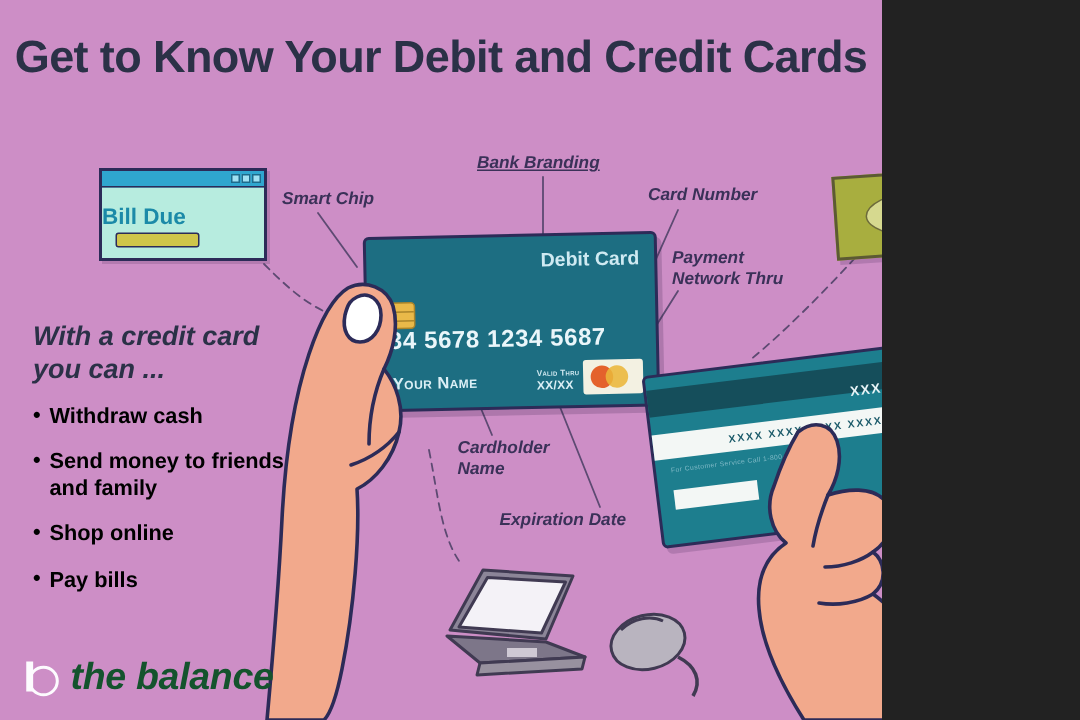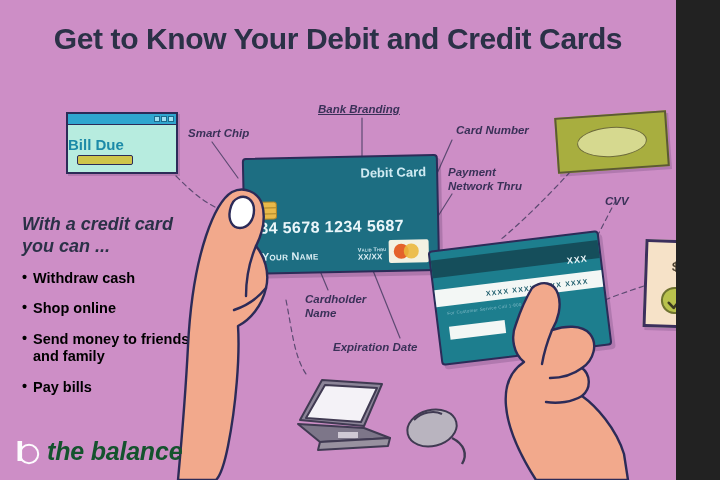--- a/index.html
+++ b/index.html
@@ -2,21 +2,21 @@
 <html><head>
 <meta charset="utf-8">
 <style>
   html, body {
     margin: 0;
     padding: 0;
     background: #222;
   }
   .stage {
     position: relative;
-    width: 676px;
+    width: 588px;
     height: 480px;
     overflow: hidden;
     background: #cd8ec6;
     font-family: "Liberation Sans", sans-serif;
     user-select: none;
   }
   .stage * { box-sizing: border-box; }
 
   
   .title {
@@ -122,21 +122,21 @@
     position: absolute;
     font-size: 11.5px;
     font-style: italic;
     font-weight: bold;
     color: #3a3158;
     line-height: 1.18;
     white-space: pre-line;
   }
   .lbl-smart-chip   { left: 188px; top: 127px; }
   .lbl-bank-brand   { left: 318px; top: 103px; text-decoration: underline; }
-  .lbl-card-number  { left: 456px; top: 124px; }
+  .lbl-card-number  { left: 432px; top: 124px; }
   .lbl-payment-net  { left: 448px; top: 166px; }
   .lbl-cvv          { left: 605px; top: 195px; }
   .lbl-cardholder   { left: 305px; top: 293px; }
   .lbl-expiration   { left: 333px; top: 341px; }
 
   
   .leaders {
     position: absolute;
     left: 0; top: 0;
     width: 720px; height: 480px;
@@ -437,22 +437,22 @@
     </div>
     <div class="billwin-body">
       <div class="billwin-text">Bill Due</div>
       <div class="billwin-btn"></div>
     </div>
   </div>
 
   <div class="lead">With a credit card you can ...</div>
   <ul class="bullets">
     <li>Withdraw cash</li>
+    <li>Send money to friends and family</li>
     <li>Shop online</li>
-    <li>Send money to friends and family</li>
     <li>Pay bills</li>
   </ul>
 
   <div class="lbl lbl-smart-chip">Smart Chip</div>
   <div class="lbl lbl-bank-brand">Bank Branding</div>
   <div class="lbl lbl-card-number">Card Number</div>
   <div class="lbl lbl-payment-net">Payment
 Network Thru</div>
   <div class="lbl lbl-cvv">CVV</div>
   <div class="lbl lbl-cardholder">Cardholder

